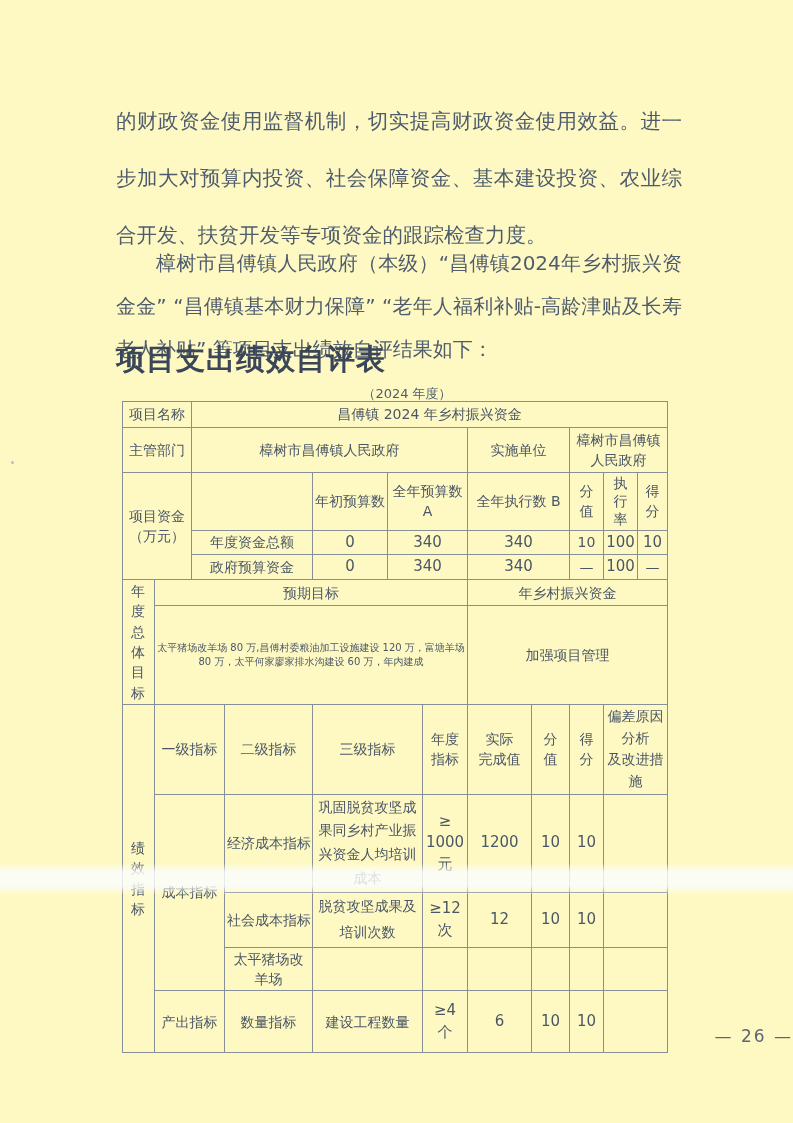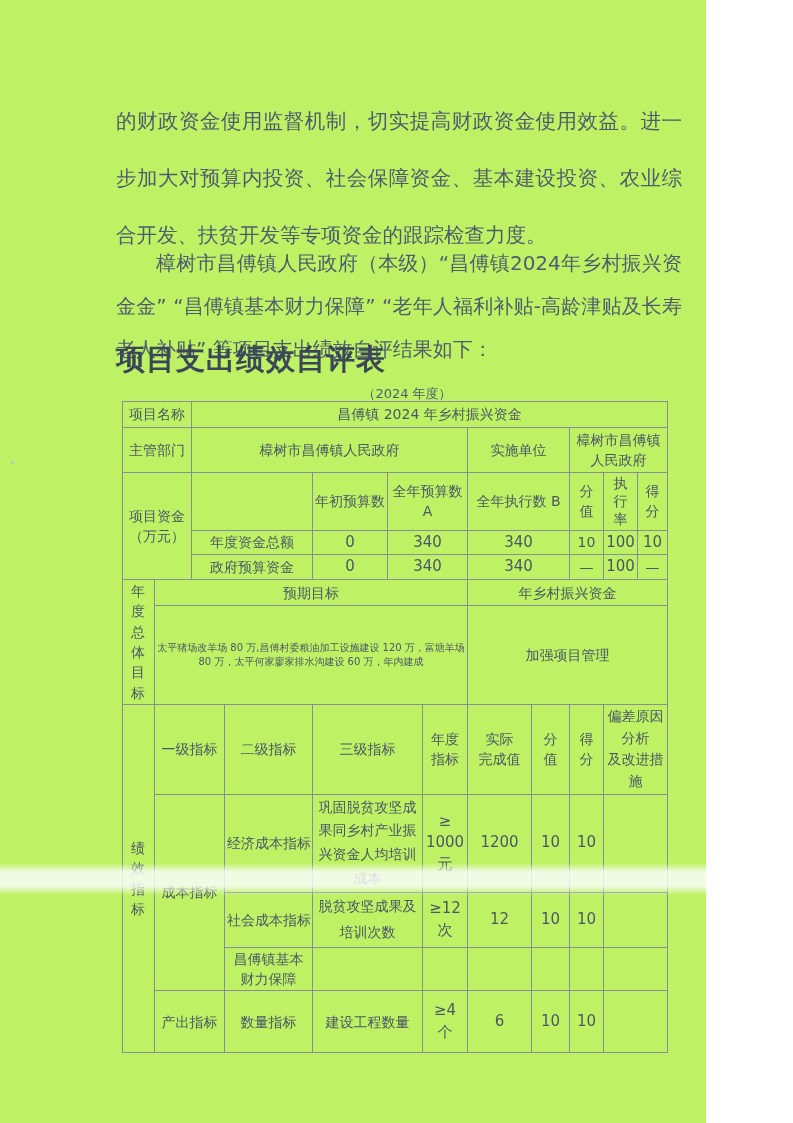--- a/index.html
+++ b/index.html
@@ -1,20 +1,20 @@
 <!DOCTYPE html>
 <html><head>
 <meta charset="utf-8">
 <style>
   html, body { margin: 0; padding: 0; background: #ffffff; }
   .page {
     position: relative;
-    width: 706px;
+    width: 793px;
     height: 1123px;
-    background: #bef264;
+    background: #fef9c3;
     overflow: hidden;
     font-family: "DejaVu Sans", sans-serif;
     color: #4f5c6d;
   }
   .text-block {
     position: absolute;
     left: 116px;
     width: 566px;
   }
   .para1 {
@@ -250,21 +250,21 @@
       <td colspan="2" class="tl" style="line-height:1.85">脱贫攻坚成果及培训次数</td>
       <td class="pre num">≥12
 次</td>
       <td class="num">12</td>
       <td class="num">10</td>
       <td class="num">10</td>
       <td colspan="2"></td>
     </tr>
 
     <tr style="height:42px">
-      <td>昌傅镇基本财力保障</td>
+      <td>太平猪场改羊场</td>
       <td colspan="2"></td>
       <td></td>
       <td></td>
       <td></td>
       <td></td>
       <td colspan="2"></td>
     </tr>
 
     <tr style="height:62px">
       <td colspan="2" class="nw">产出指标</td>

